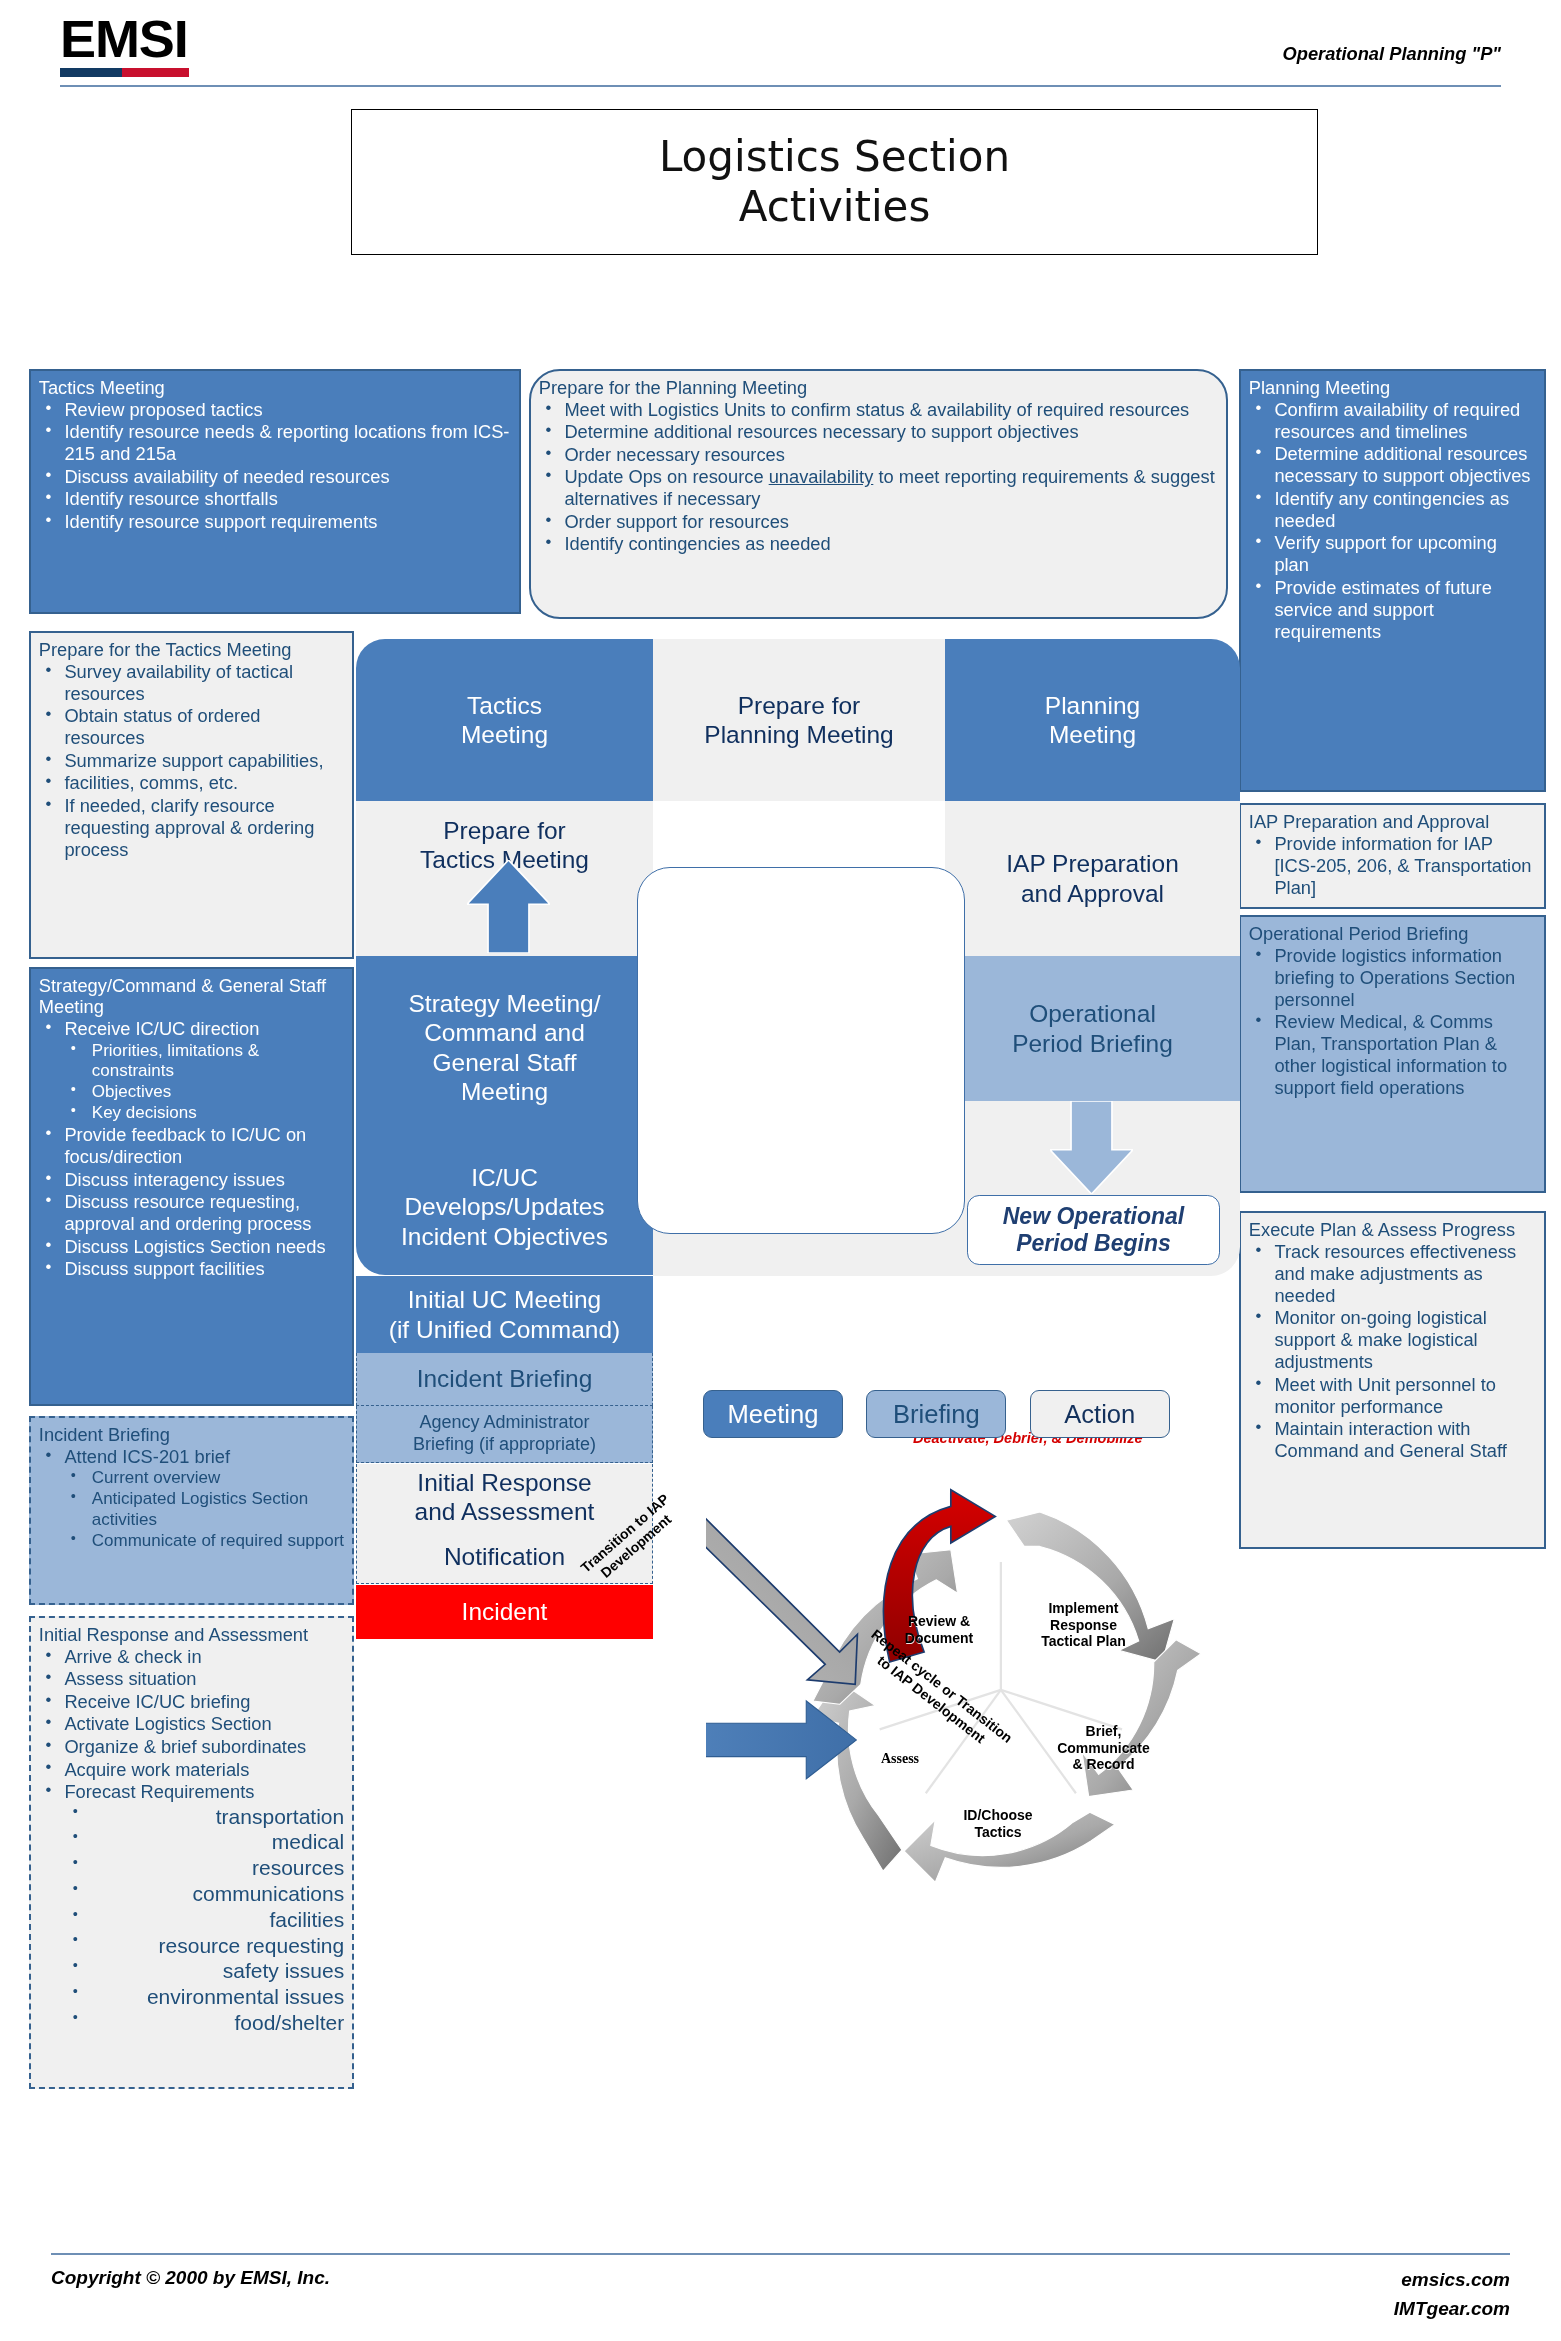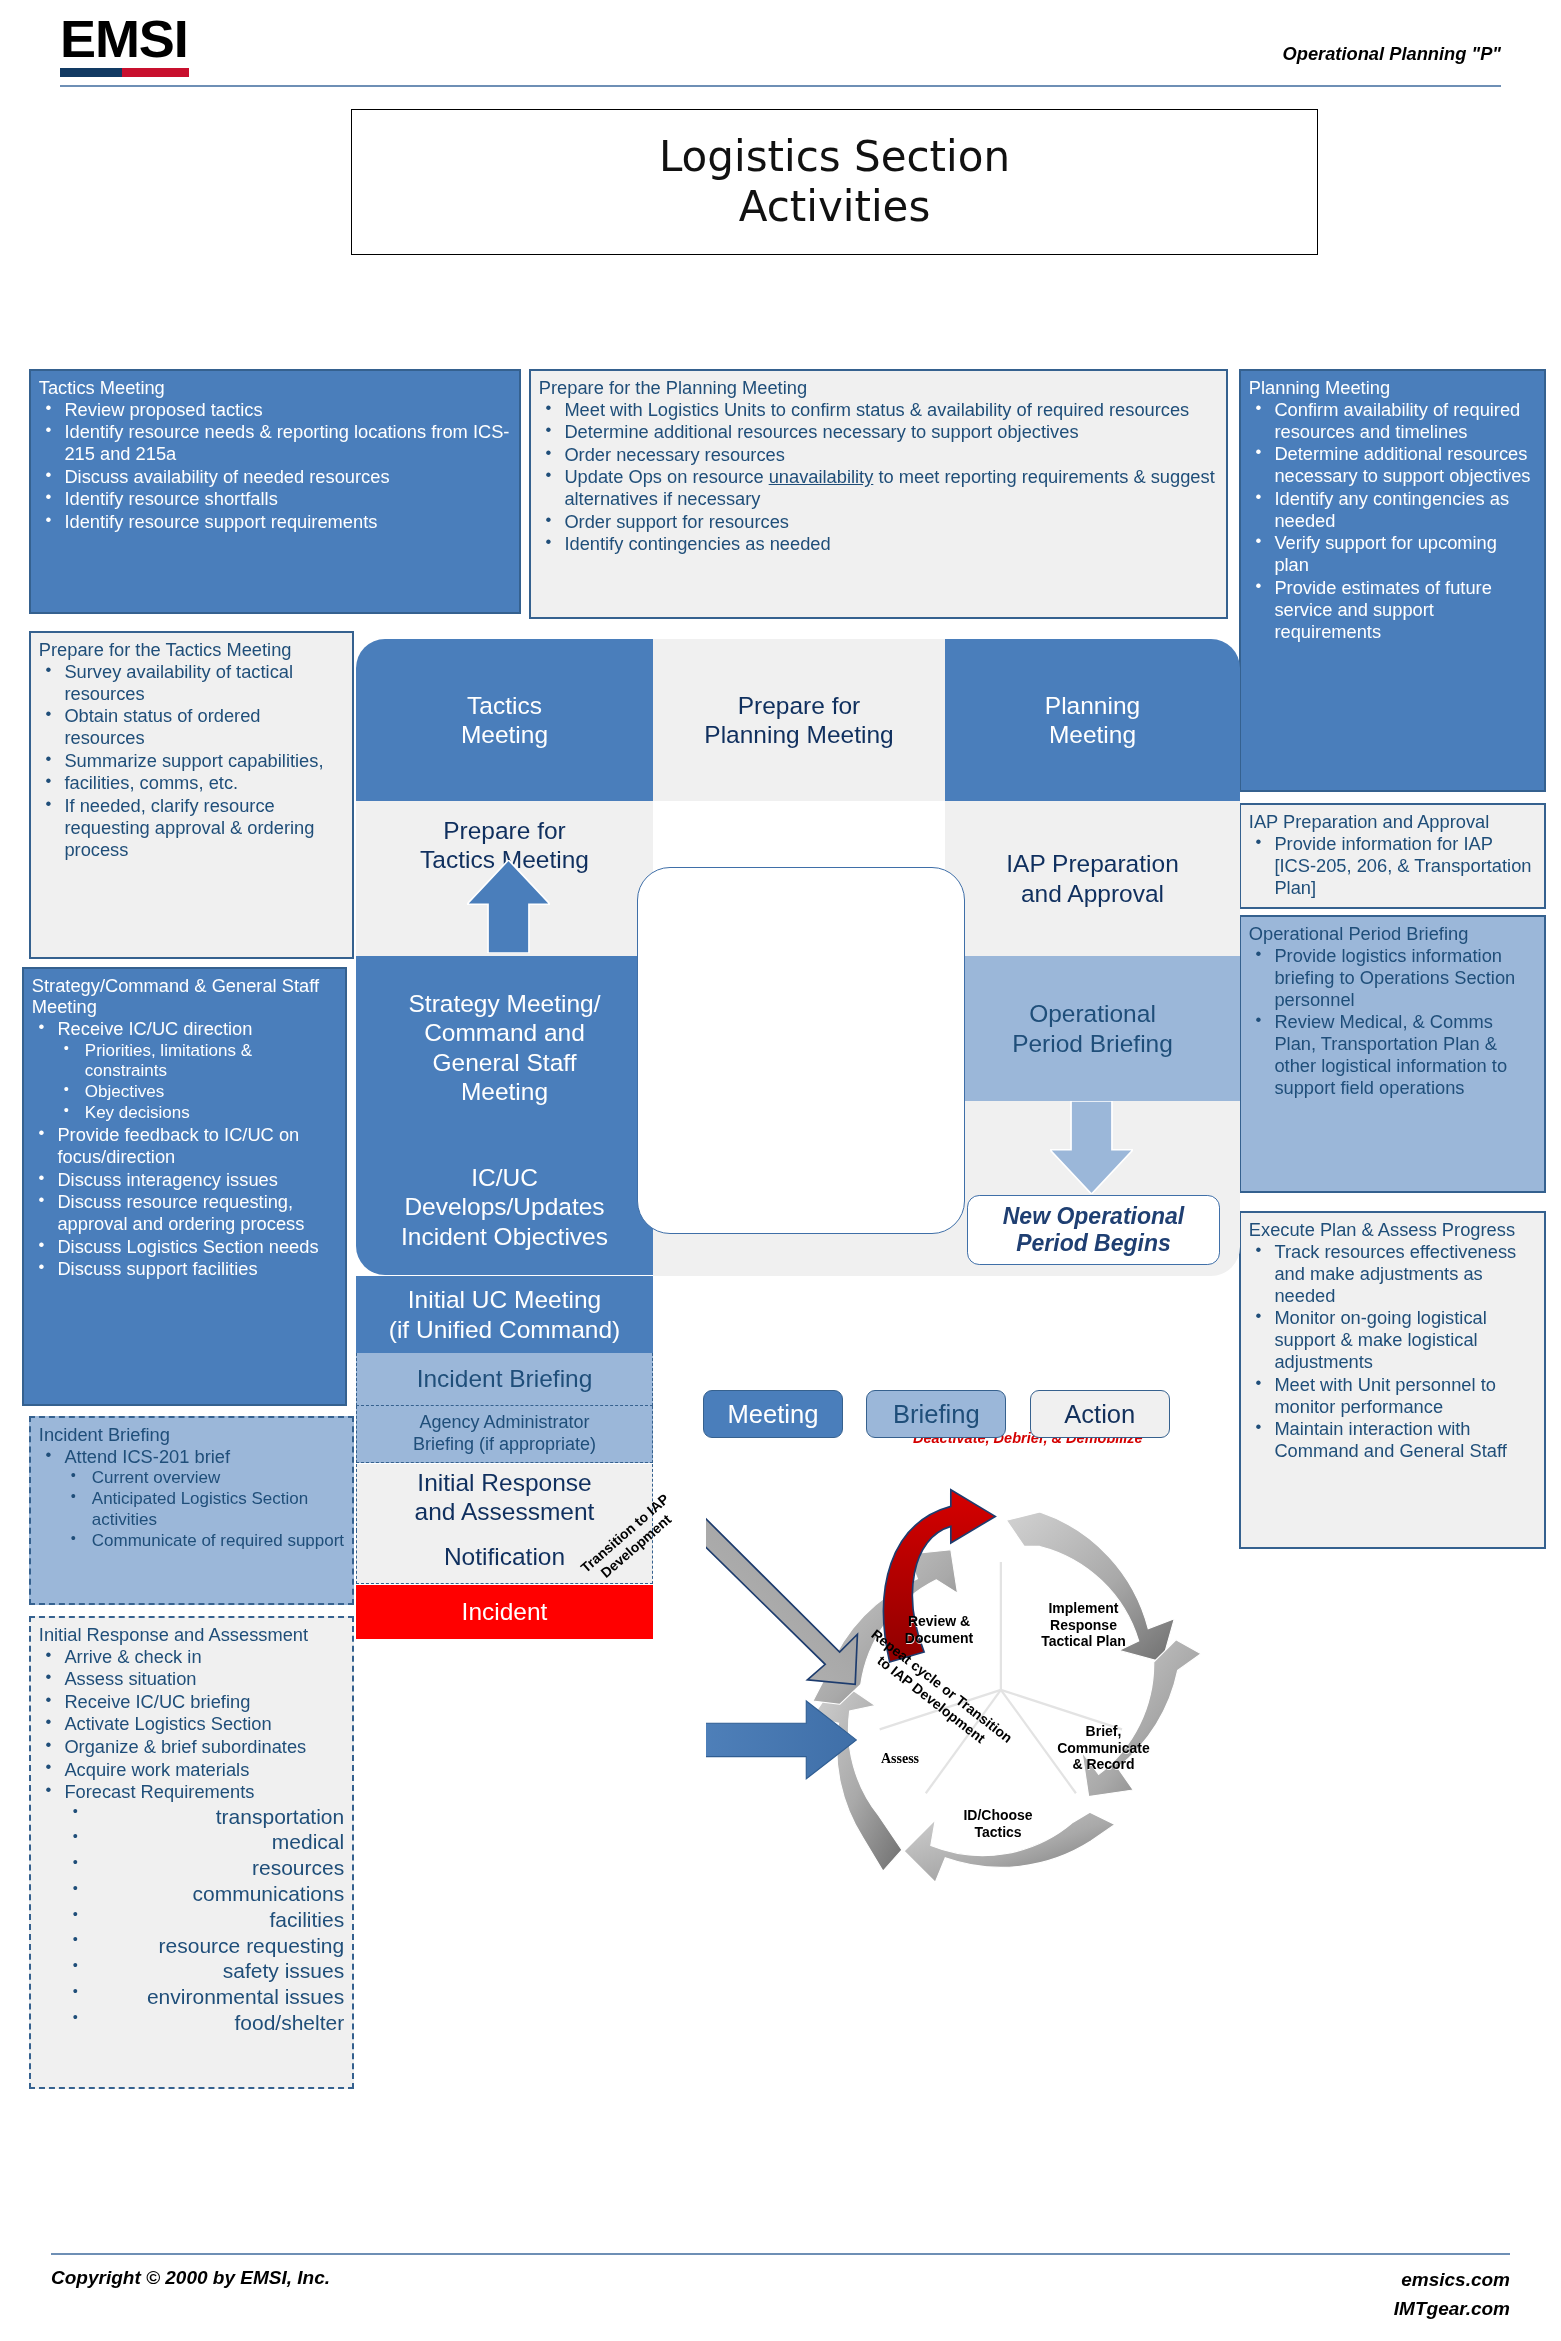--- a/index.html
+++ b/index.html
@@ -124,21 +124,21 @@
   <h4>Tactics Meeting</h4>
   <ul>
     <li>Review proposed tactics</li>
     <li>Identify resource needs &amp; reporting locations from ICS-215 and 215a</li>
     <li>Discuss availability of needed resources</li>
     <li>Identify resource shortfalls</li>
     <li>Identify resource support requirements</li>
   </ul>
 </div>
 
-<div class="info pale" id="box-prep-planning" style="left:529px; top:369px; width:699px; height:250px;">
+<div class="info pale" id="box-prep-planning" style="left:529px; top:369px; width:699px; height:250px;border-radius:31px;">
   <h4>Prepare for the Planning Meeting</h4>
   <ul>
     <li>Meet with Logistics Units to confirm status &amp; availability of required resources</li>
     <li>Determine additional resources necessary to support objectives</li>
     <li>Order necessary resources</li>
     <li><span>Update Ops on resource </span><span class="u">unavailability</span><span> to meet reporting requirements &amp; suggest alternatives if necessary</span></li>
     <li>Order support for resources</li>
     <li>Identify contingencies as needed</li>
   </ul>
 </div>
@@ -158,21 +158,21 @@
   <h4>Prepare for the Tactics Meeting</h4>
   <ul>
     <li>Survey availability of tactical resources</li>
     <li>Obtain status of ordered resources</li>
     <li>Summarize support capabilities,</li>
     <li>  facilities, comms, etc.</li>
     <li>If needed, clarify resource requesting approval &amp; ordering process</li>
   </ul>
 </div>
 
-<div class="info solid" id="box-strategy" style="left:22px; top:967px; width:325px; height:439px;">
+<div class="info solid" id="box-strategy" style="left:29px; top:967px; width:325px; height:439px;">
   <h4>Strategy/Command &amp; General Staff Meeting</h4>
   <ul>
     <li>Receive IC/UC direction</li>
     <li class="sub">Priorities, limitations &amp; constraints</li>
     <li class="sub">Objectives</li>
     <li class="sub">Key decisions</li>
     <li>Provide feedback to IC/UC on focus/direction</li>
     <li>Discuss interagency issues</li>
     <li>Discuss resource requesting, approval and ordering process</li>
     <li>Discuss Logistics Section needs</li>

